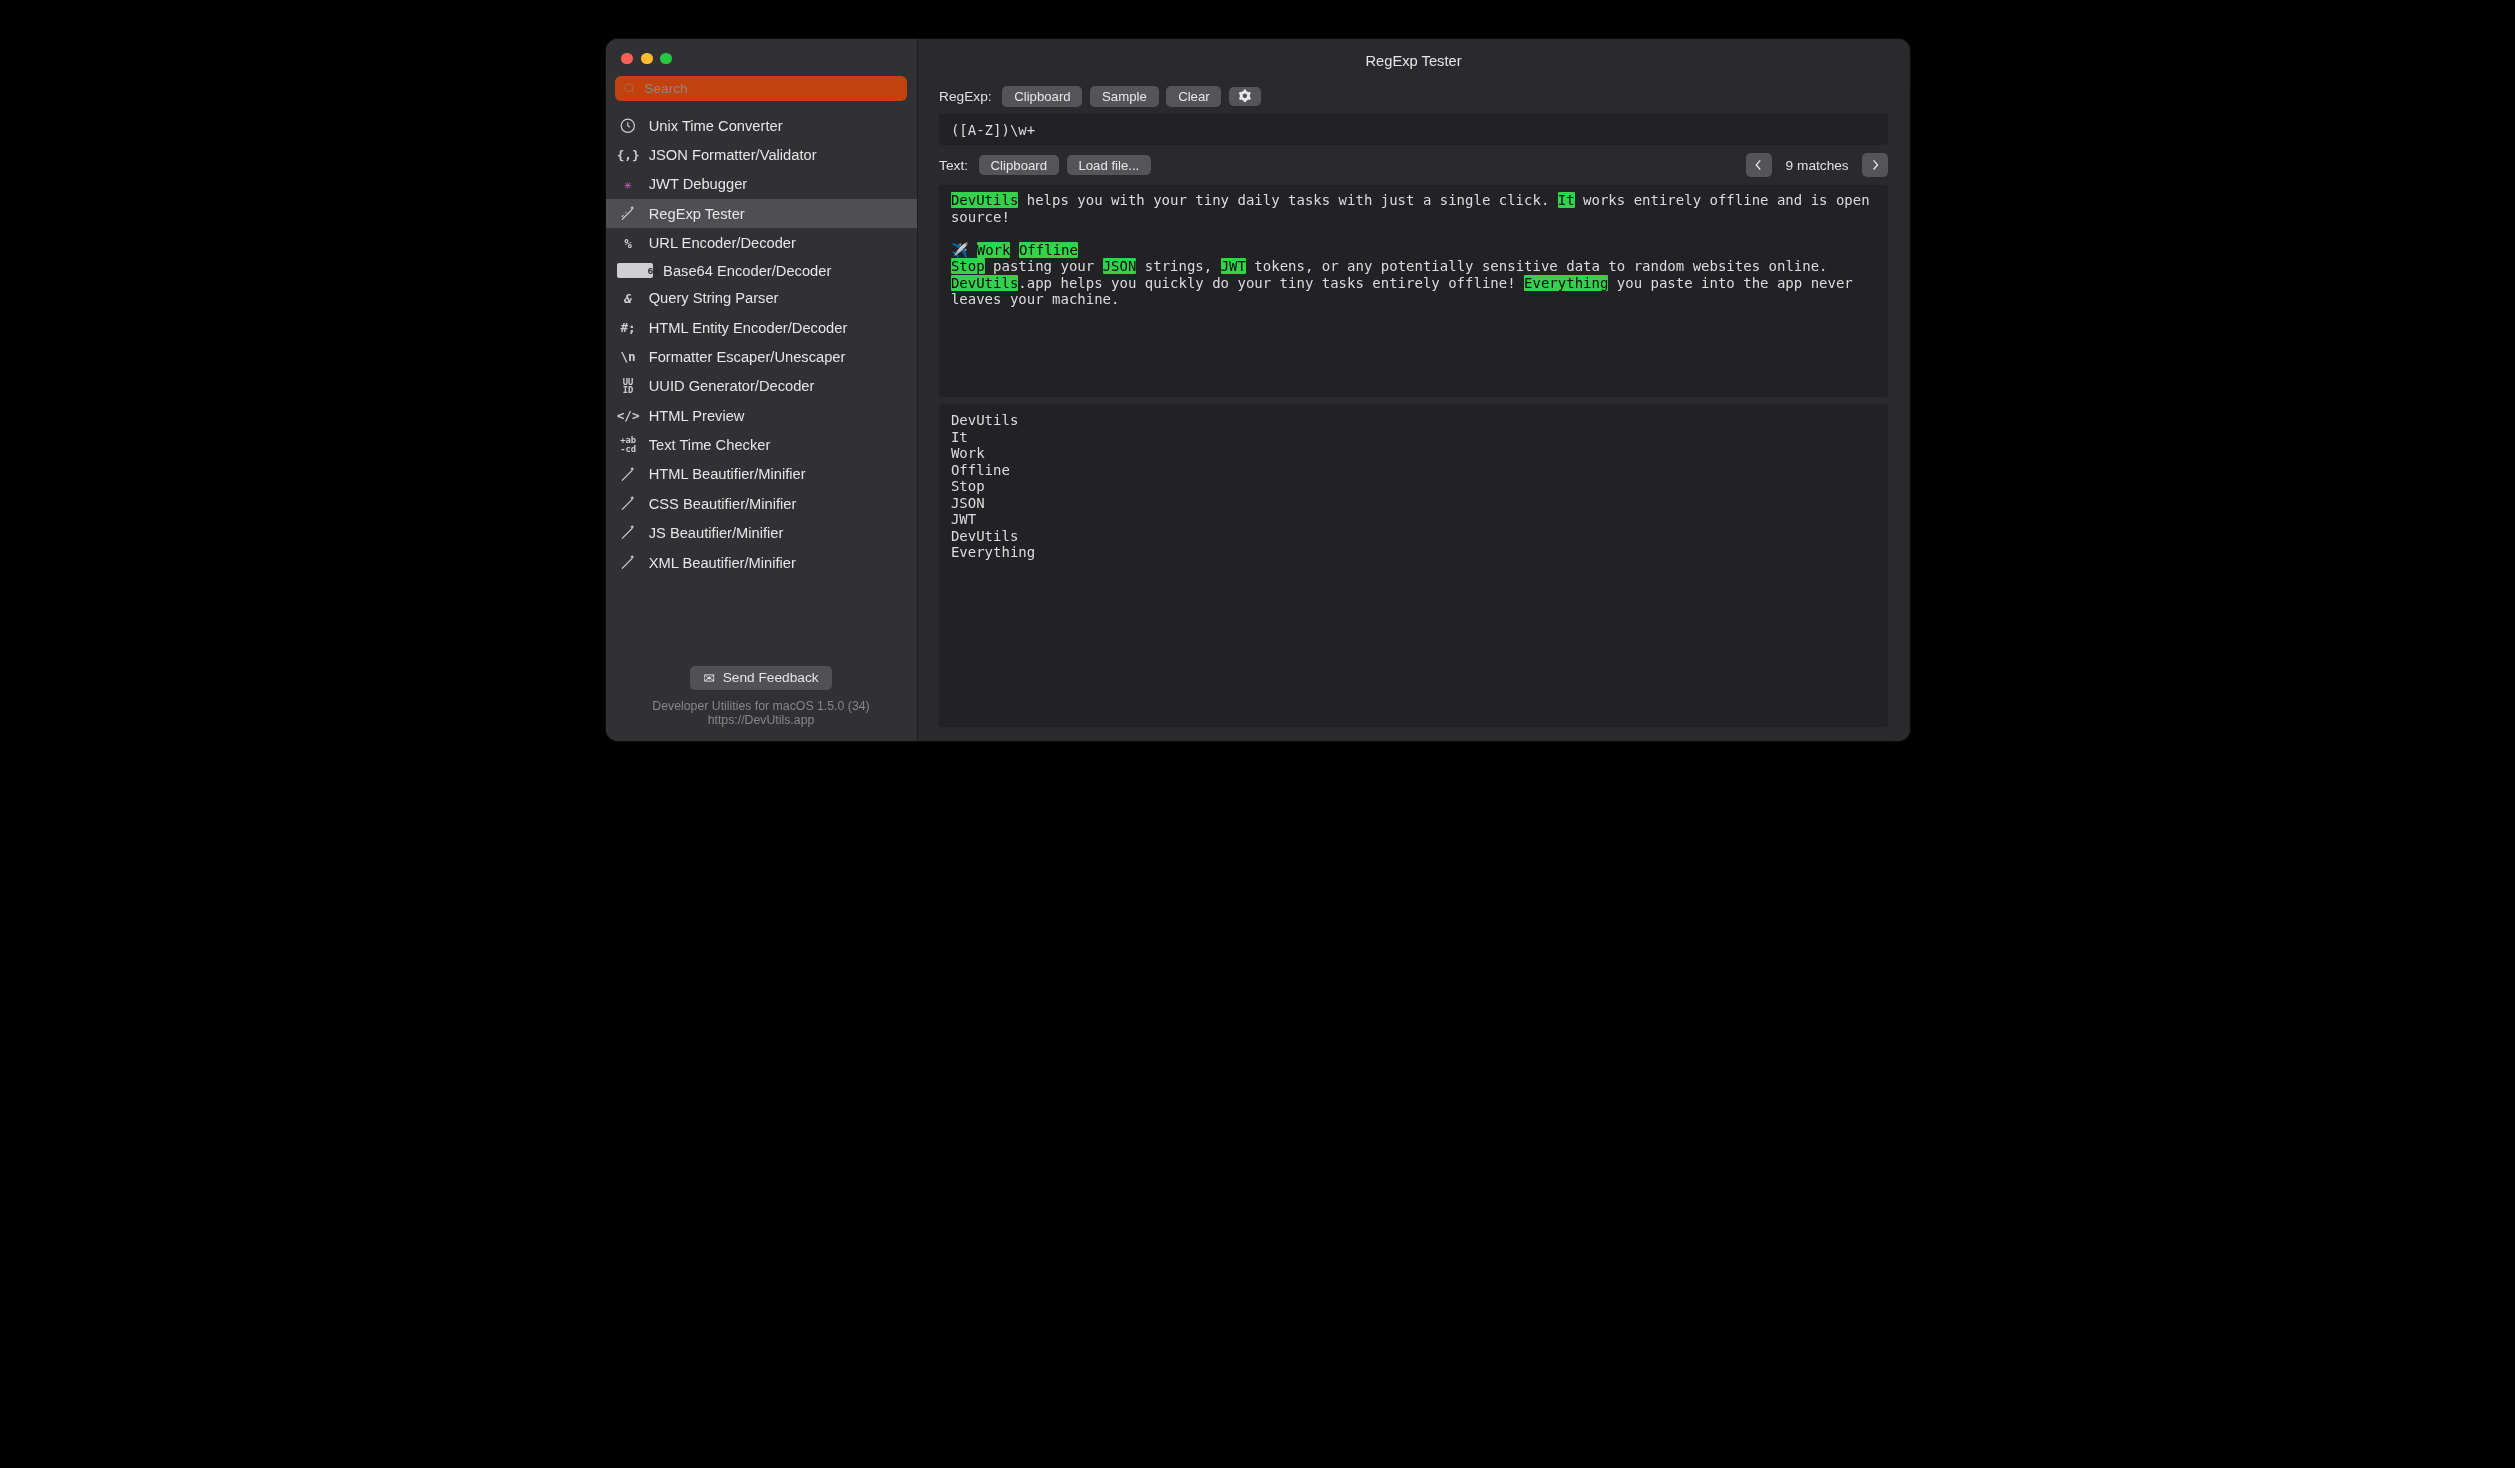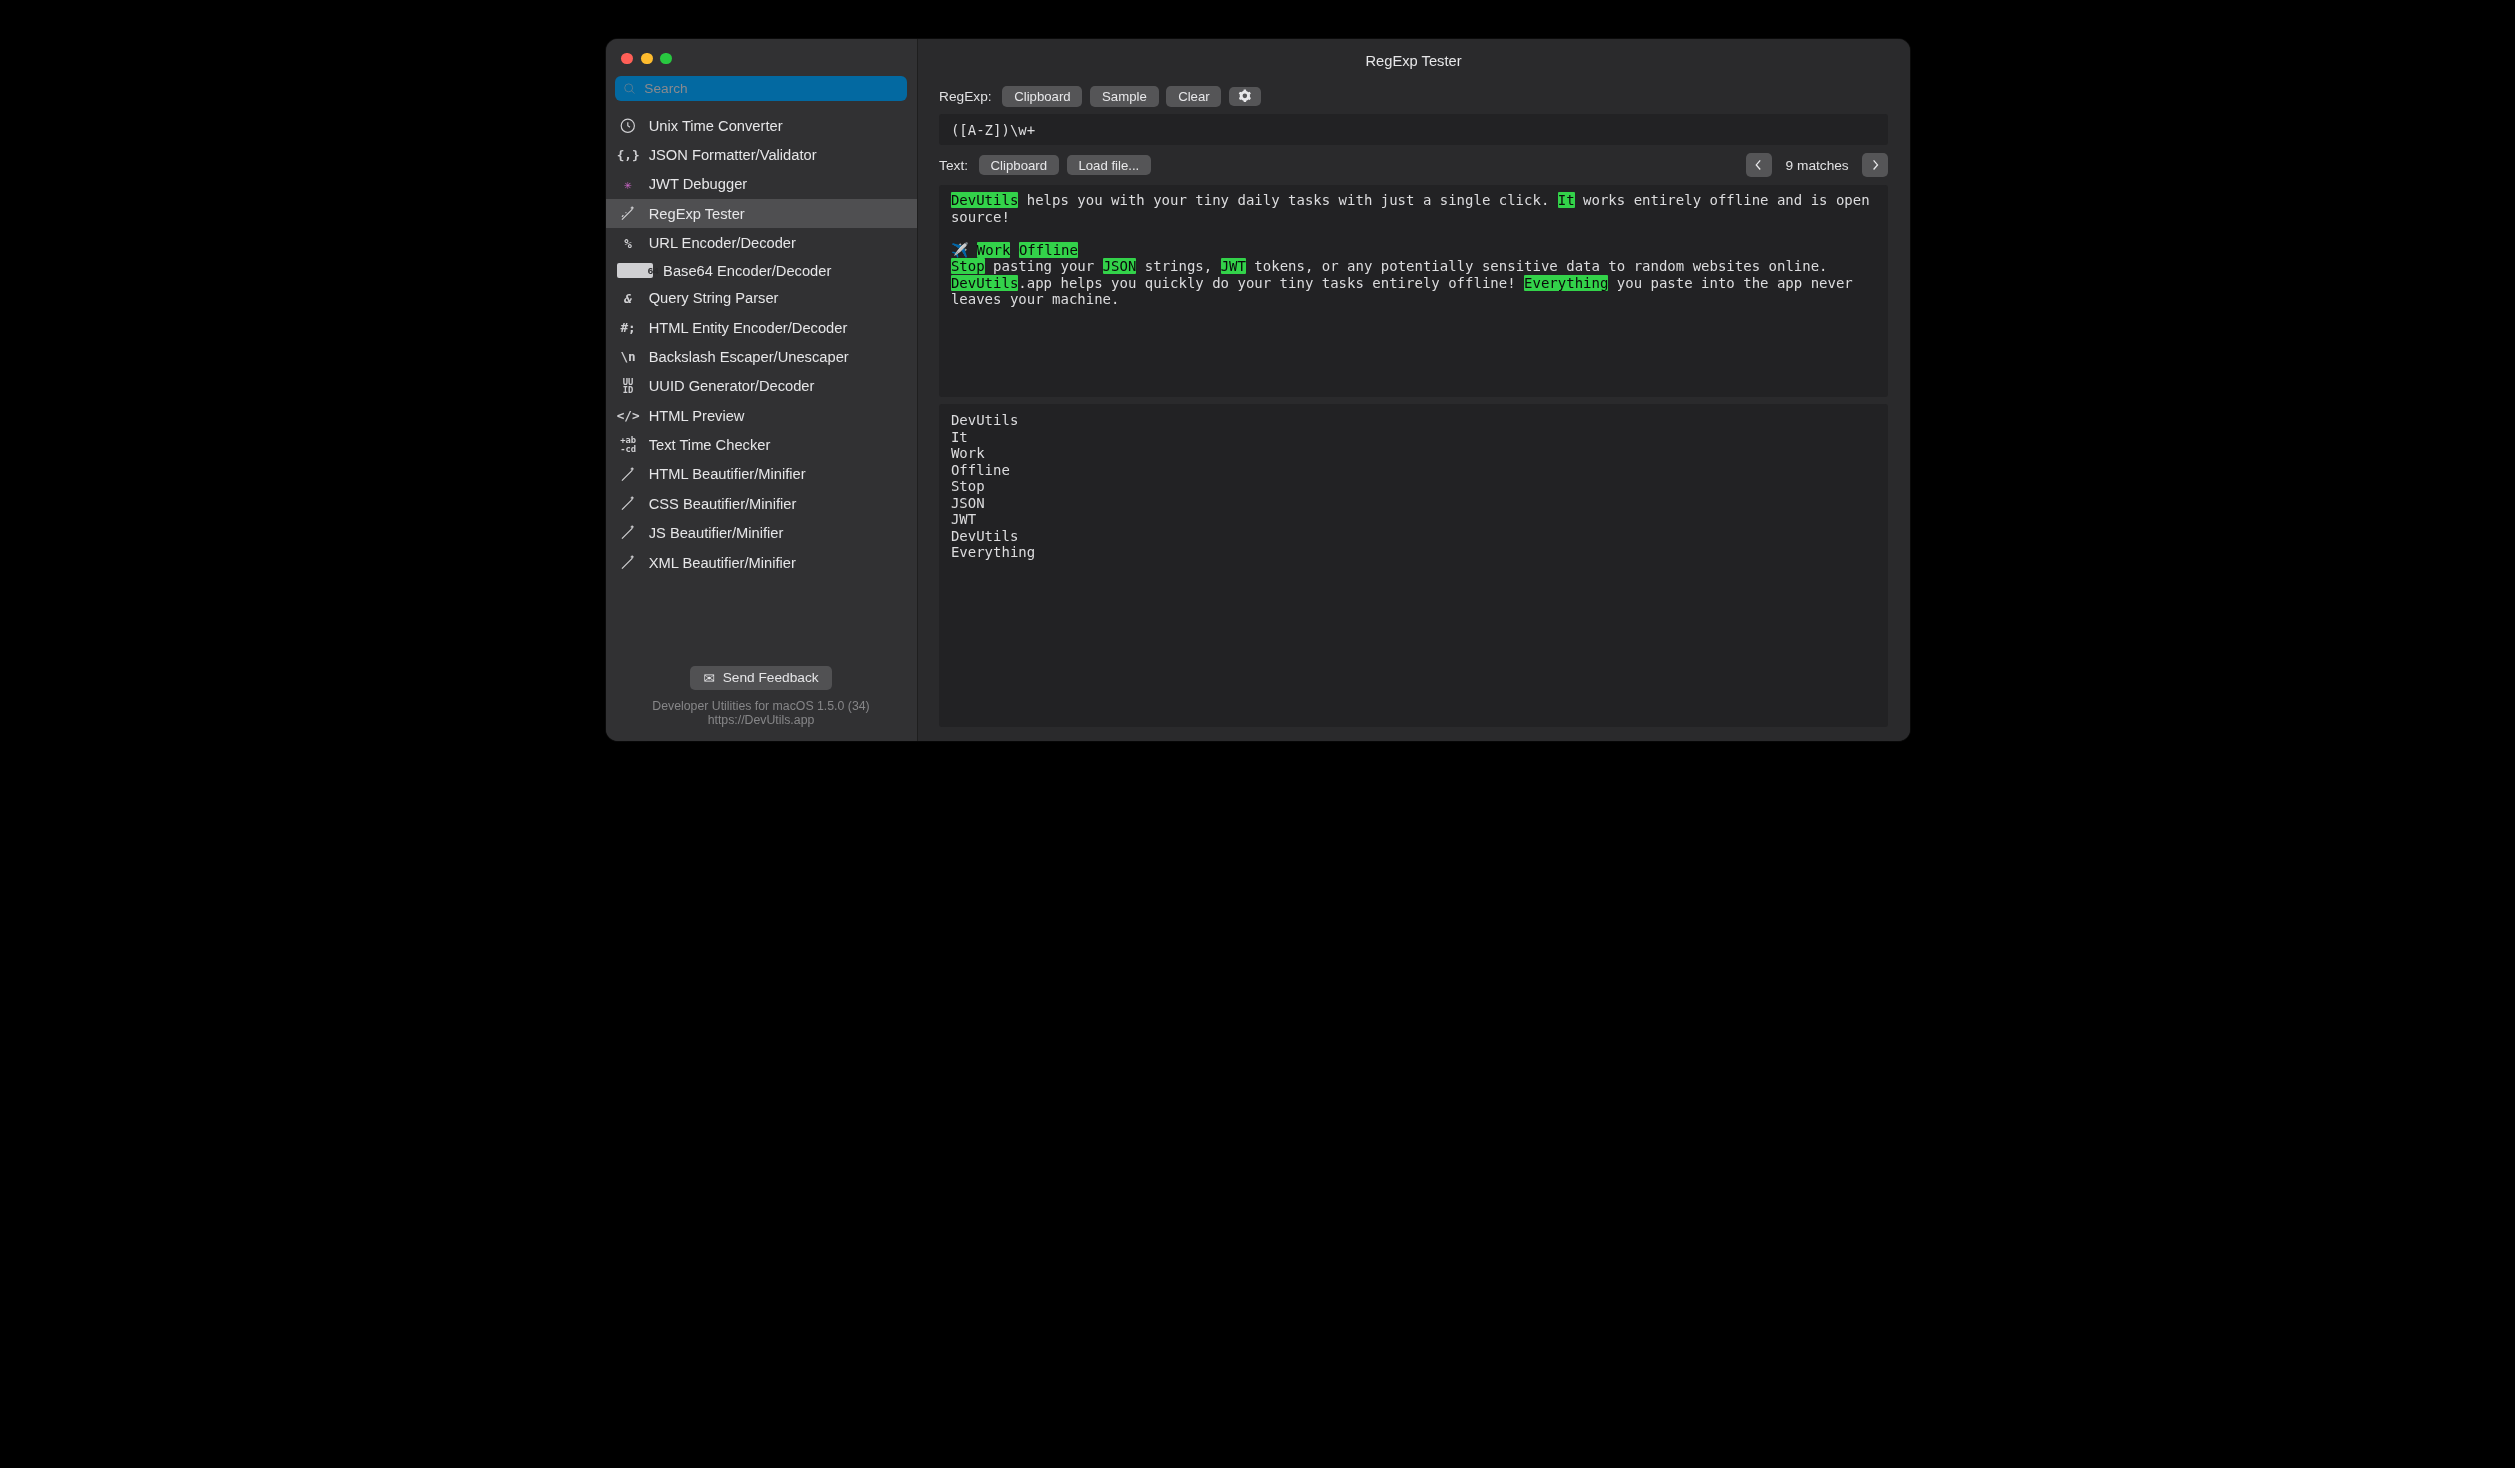--- a/index.html
+++ b/index.html
@@ -36,21 +36,21 @@
     gap: 7.8px;
     padding: 13.7px 0 5.9px 15.7px;
   }
   .tl { width: 11.8px; height: 11.8px; border-radius: 50%; }
   .tl.red { background: #ff5f57; }
   .tl.yellow { background: #febc2e; }
   .tl.green { background: #28c840; }
   .search-wrap { padding: 5.9px 9.8px 7.8px 9.8px; }
   .search {
     width: 100%;
-    background: #0369a1;
+    background: #c2410c;
     border: none;
     border-radius: 5.9px;
     padding: 4.9px 9.8px 4.9px 29px;
     color: #ccc;
     font-size: 13.7px;
     outline: none;
   }
   .search-holder { position: relative; }
   .search-icon {
     position: absolute; left: 7.8px; top: 50%; transform: translateY(-50%);
@@ -230,21 +230,21 @@
       <div class="sidebar-item">
         <span class="sb-icon" style="font-style:italic;">&amp;</span>
         <span>Query String Parser</span>
       </div>
       <div class="sidebar-item">
         <span class="sb-icon">#;</span>
         <span>HTML Entity Encoder/Decoder</span>
       </div>
       <div class="sidebar-item">
         <span class="sb-icon">\n</span>
-        <span>Backslash Escaper/Unescaper</span>
+        <span>Formatter Escaper/Unescaper</span>
       </div>
       <div class="sidebar-item">
         <span class="sb-icon" style="font-size:8.8px;line-height:8.8px;">UU<br>ID</span>
         <span>UUID Generator/Decoder</span>
       </div>
       <div class="sidebar-item">
         <span class="sb-icon">&lt;/&gt;</span>
         <span>HTML Preview</span>
       </div>
       <div class="sidebar-item">

